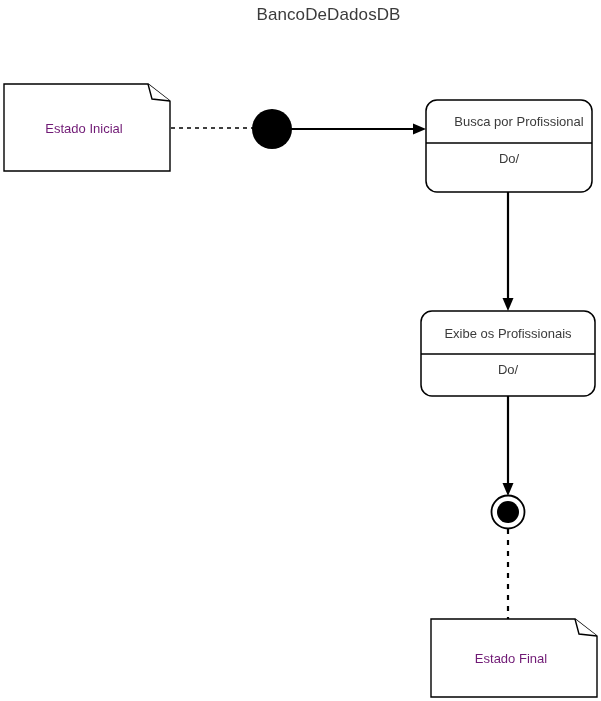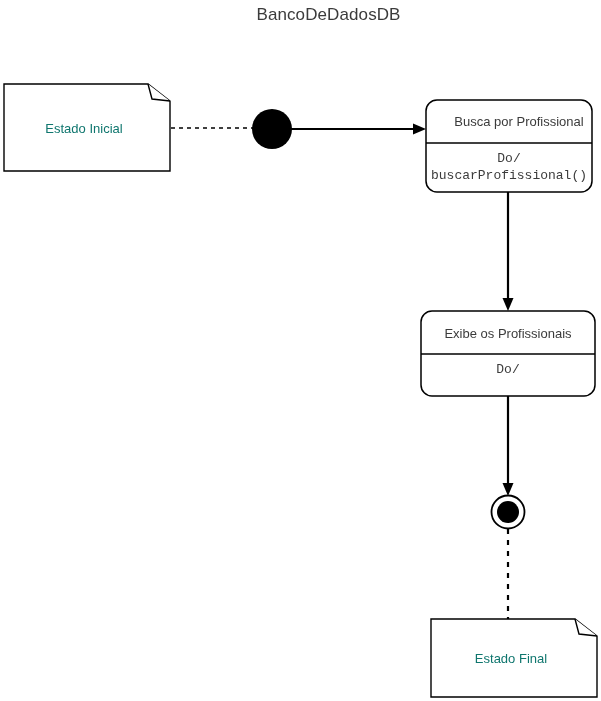--- a/index.html
+++ b/index.html
@@ -30,38 +30,38 @@
     text-align: center;
     font-size: 17px;
     color: #3b3b3b;
     letter-spacing: 0.1px;
     margin-left: 28px;
   }
   .note-label {
     position: absolute;
     text-align: center;
     font-size: 13px;
-    color: #0f766e;
+    color: #701a75;
     white-space: nowrap;
   }
   .state-title {
     position: absolute;
     text-align: center;
     font-size: 13px;
     color: #3b3b3b;
     white-space: nowrap;
   }
   .state-body {
     position: absolute;
     text-align: center;
     font-size: 13px;
     color: #3b3b3b;
     line-height: 17px;
   }
-  .state-body span { display: block; font-family: Liberation Mono, monospace; }
+  .state-body span { display: block; }
 </style>
 </head>
 <body>
 
 <div>
 
   <svg id="canvas" viewBox="0 0 601 701" xmlns="http://www.w3.org/2000/svg">
 
     <g>
       <path d="M 4 84 L 148 84 L 170 101 L 170 171 L 4 171 Z" fill="#ffffff" stroke="#000000" stroke-width="1.4"></path>
@@ -111,21 +111,20 @@
   </svg>
 
   <div class="diagram-title">BancoDeDadosDB</div>
 
   <div class="note-label" style="left:4px; top:121px; width:160px;">Estado Inicial</div>
 
   <div class="state-title" style="left:426px; top:114px; width:186px;">Busca por Profissional</div>
 
   <div class="state-body" style="left:426px; top:150px; width:166px;">
     <span>Do/</span>
-    <span>buscarProfissional()</span>
   </div>
 
   <div class="state-title" style="left:421px; top:326px; width:174px;">Exibe os Profissionais</div>
 
   <div class="state-body" style="left:417px; top:361px; width:182px;">
     <span>Do/</span>
   </div>
 
   <div class="note-label" style="left:431px; top:651px; width:160px;">Estado Final</div>
 

